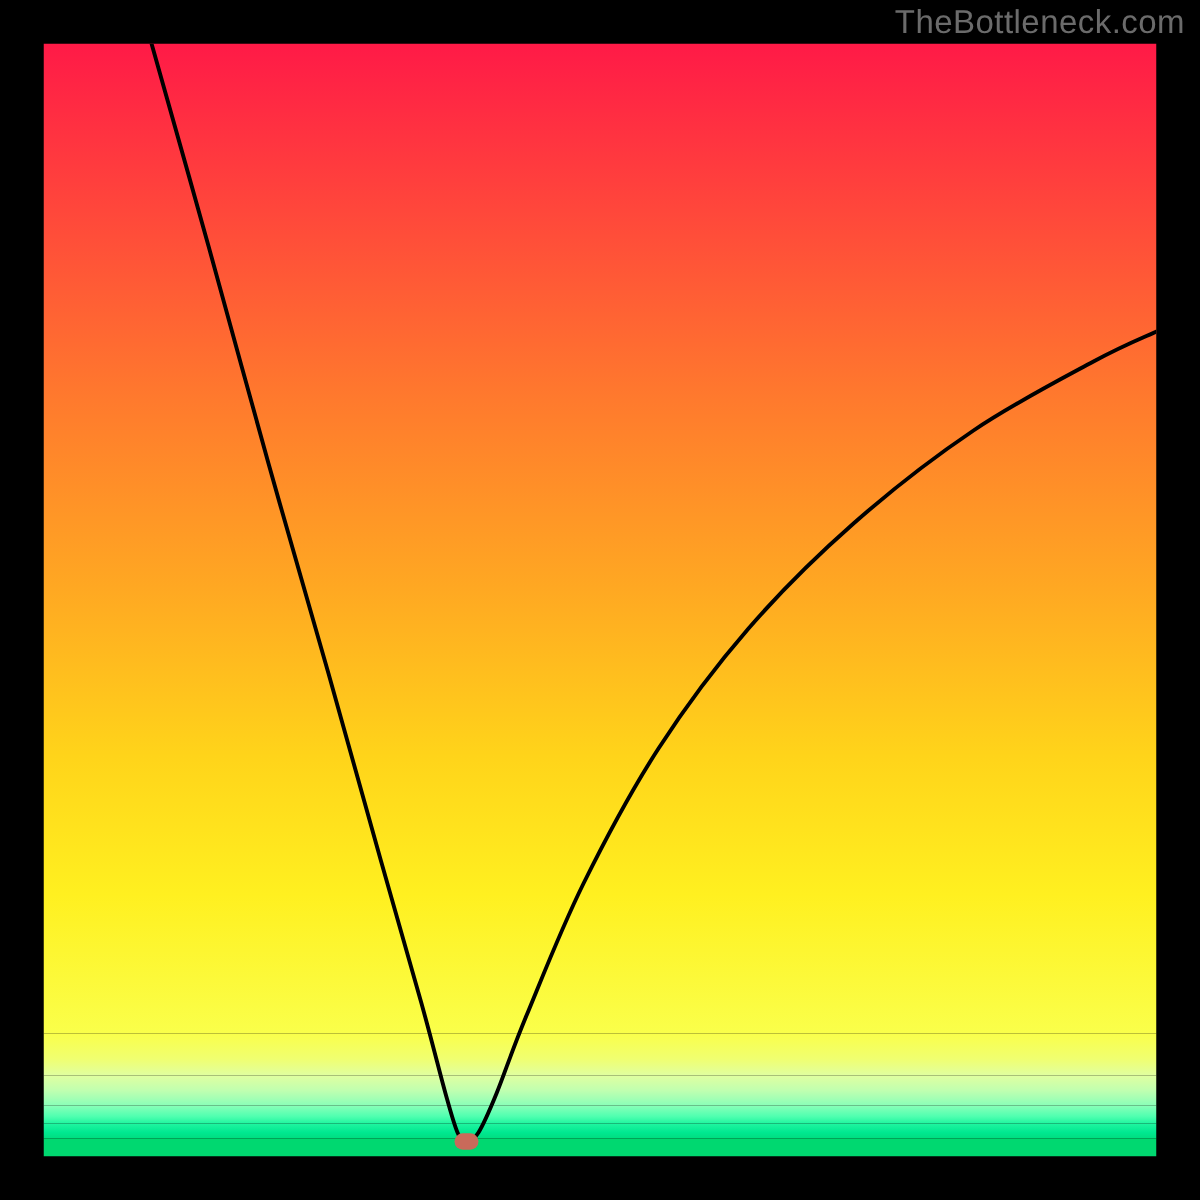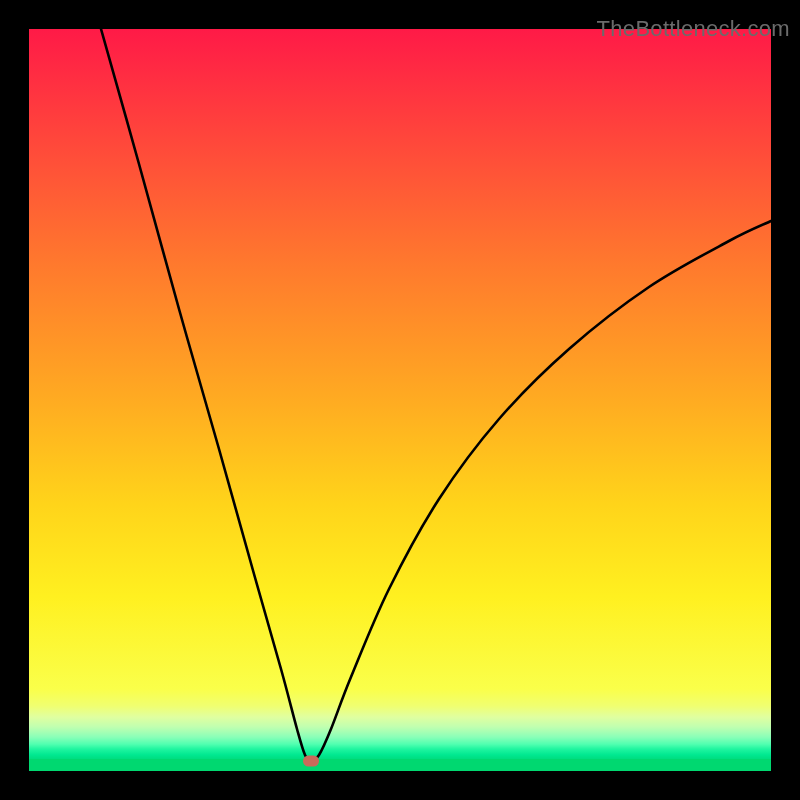--- a/index.html
+++ b/index.html
@@ -12,21 +12,21 @@
     overflow: hidden;
   }
   .frame {
     position: relative;
     width: 800px;
     height: 800px;
     background: #000000;
   }
   .watermark {
     position: absolute;
-    top: 16px;
+    top: 2px;
     right: 10px;
     color: #6b6b6b;
     font-size: 22px;
     font-weight: 500;
     letter-spacing: 0.3px;
     z-index: 50;
   }
   .plot {
     position: absolute;
     left: 29px;

